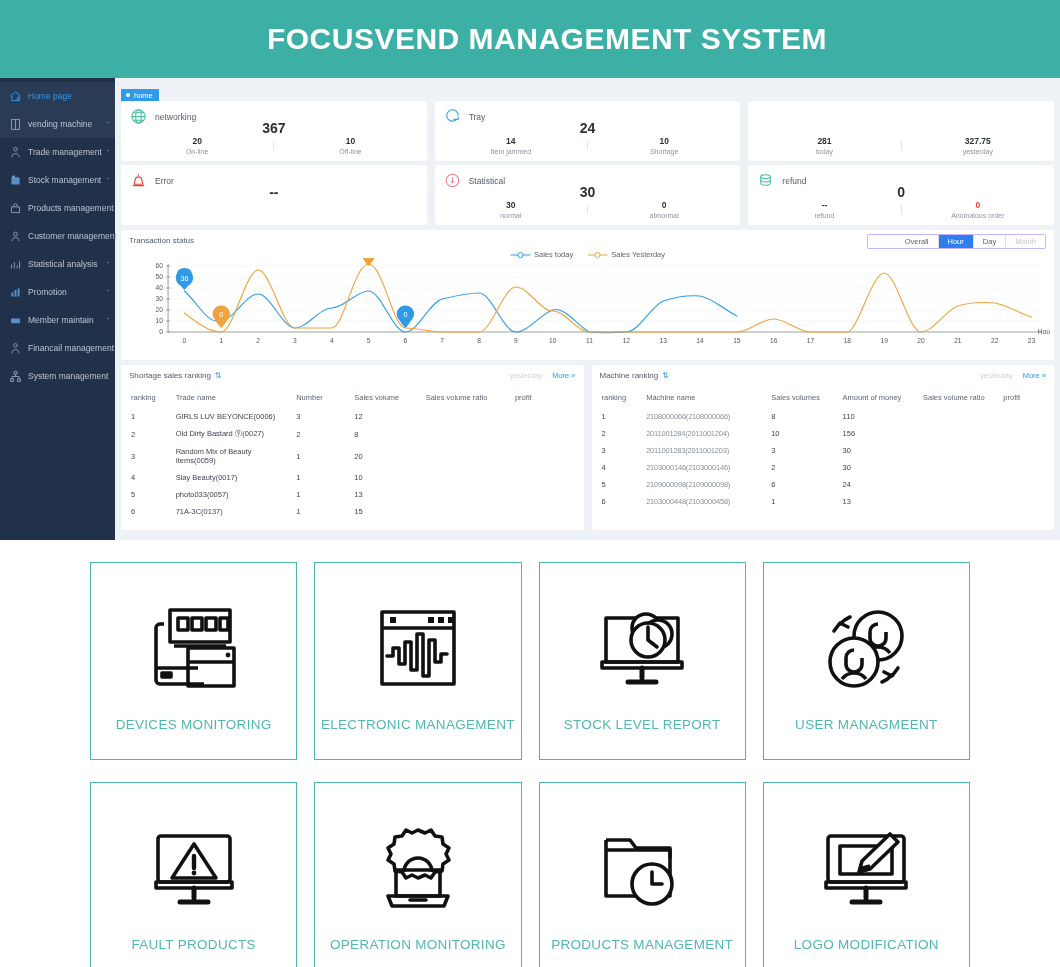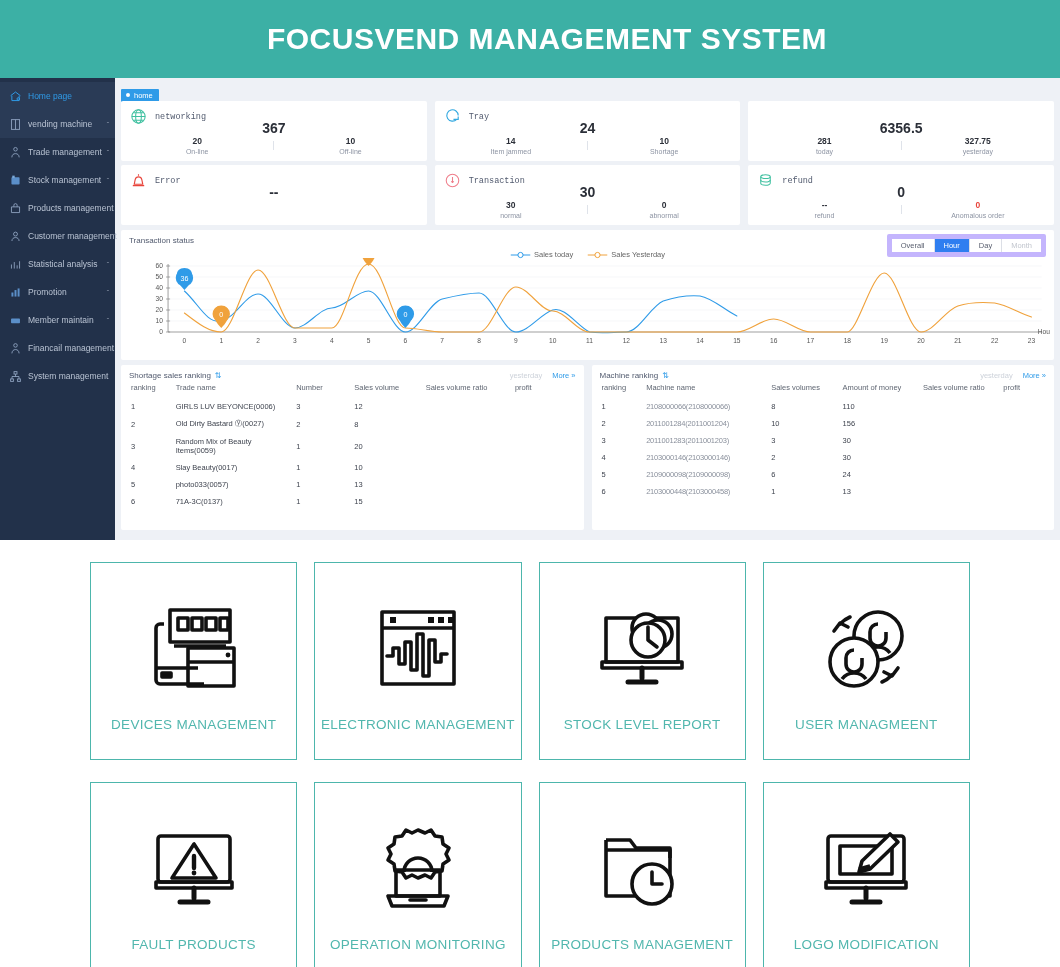--- a/index.html
+++ b/index.html
@@ -82,21 +82,21 @@
   .stat-card {
     background: #fff;
     border-radius: 2px;
     height: 60px;
     padding: 6px 10px 4px 8px;
     position: relative;
   }
   .stat-head { display: flex; align-items: center; }
   .stat-ico { width: 19px; height: 19px; margin-right: 7px; flex: 0 0 19px; }
   .stat-ico svg { width: 19px; height: 19px; display: block; }
-  .stat-title { font-size: 8.5px; color: #515a6e; font-family: Liberation Mono, monospace; }
+  .stat-title { font-size: 8.5px; color: #515a6e; }
   .stat-big {
     position: absolute;
     left: 0; right: 0;
     top: 19px;
     text-align: center;
     font-size: 14px; font-weight: bold; color: #2b2f38;
   }
   .stat-sub {
     position: absolute;
     bottom: 5px; left: 0; right: 0;
@@ -110,21 +110,21 @@
 
   
   .chart-panel {
     background: #fff; border-radius: 2px;
     margin-top: 5px; height: 130px;
     position: relative; padding: 6px 8px;
   }
   .chart-title { font-size: 8px; color: #515a6e; }
   .range-tabs {
     position: absolute; right: 8px; top: 4px;
-    display: flex; border: 5px solid #c4b5fd; border-radius: 2px; overflow: hidden;
+    display: flex; border: 1px solid #c4b5fd; border-radius: 2px; overflow: hidden; padding-left: 28px;
   }
   .range-tab {
     font-size: 7.5px; padding: 2px 9px; color: #5a6madjust;
     color: #5a6070; background: #fff; cursor: pointer;
     border-right: 1px solid #dcdfe6;
   }
   .range-tab:last-child { border-right: none; }
   .range-tab.active { background: #2f7ef0; color: #fff; }
   .range-tab.disabled { color: #c2c6ce; }
   .legend {
@@ -141,21 +141,21 @@
   .table-panel {
     background: #fff; border-radius: 2px;
     flex: 1 1 0; padding: 6px 8px 4px 8px;
     height: 165px; position: relative;
   }
   .tp-head { display: flex; align-items: center; font-size: 8px; color: #515a6e; }
   .sort-ico { margin-left: 4px; color: #2f9be8; font-size: 8px; }
   .tp-right { margin-left: auto; display: flex; align-items: center; gap: 10px; }
   .tp-ghost { font-size: 7.5px; color: #cdd2da; }
   .tp-more { font-size: 7.5px; color: #2f9be8; cursor: pointer; }
-  table { width: 100%; border-collapse: collapse; margin-top: 0; }
+  table { width: 100%; border-collapse: collapse; margin-top: 10px; }
   th {
     font-size: 7.5px; font-weight: normal; color: #5f6672;
     text-align: left; padding: 3px 2px 6px 2px;
   }
   td {
     font-size: 7.5px; color: #3f4category; color: #3f444f;
     padding: 4px 2px; text-align: left;
   }
   td.blurry { color: #8a909c; letter-spacing: -0.2px; }
 
@@ -360,21 +360,20 @@
             </div>
           <div class="stat-div"></div>
           <div class="stat-col">
               <div class="v">10</div>
               <div class="k">Shortage</div>
             </div>
         </div>
       </div>
 
       <div class="stat-card">
-        <div class="stat-big">6356.5</div>
         <div class="stat-sub">
           <div class="stat-col">
               <div class="v">281</div>
               <div class="k">today</div>
             </div>
           <div class="stat-div"></div>
           <div class="stat-col">
               <div class="v">327.75</div>
               <div class="k">yesterday</div>
             </div>
@@ -405,21 +404,21 @@
       </div>
 
       <div class="stat-card">
         <div class="stat-head">
           <span class="stat-ico">
               <svg viewBox="0 0 20 20" fill="none" stroke="#ef7d8a" stroke-width="1.1">
                 <circle cx="10" cy="10" r="6.6"></circle>
                 <path d="M10 6.4v5.2M10 12.4l-1.3-1.6M10 12.4l1.3-1.6"></path>
               </svg>
             </span>
-          <span class="stat-title">Transaction</span>
+          <span class="stat-title">Statistical</span>
         </div>
         <div class="stat-big">30</div>
         <div class="stat-sub">
           <div class="stat-col">
               <div class="v">30</div>
               <div class="k">normal</div>
             </div>
           <div class="stat-div"></div>
           <div class="stat-col">
               <div class="v">0</div>
@@ -738,21 +737,21 @@
             <rect x="78" y="16" width="8" height="12"></rect>
           <path d="M32 44h52"></path>
           <path d="M22 22h-4a4 4 0 0 0-4 4v52a4 4 0 0 0 4 4h44"></path>
           <path d="M14 66h42"></path>
           <rect x="20" y="71" width="9" height="4" fill="#111"></rect>
           <rect x="46" y="46" width="46" height="38"></rect>
           <path d="M46 60h46"></path>
           <circle cx="86" cy="53" r="2.4" fill="#111" stroke="none"></circle>
         </svg>
       </div>
-      <div class="feature-label">DEVICES MANAGEMENT</div>
+      <div class="feature-label">DEVICES MONITORING</div>
     </div>
 
     <div class="feature-card">
       <div class="feature-ico">
         <svg width="96" height="96" viewBox="0 0 96 96" fill="none" stroke="#111" stroke-width="3.6" stroke-linejoin="round">
           <rect x="12" y="10" width="72" height="72"></rect>
           <path d="M12 26h72"></path>
           <rect x="20" y="15" width="6" height="6" fill="#111" stroke="none"></rect>
           <rect x="58" y="15" width="6" height="6" fill="#111" stroke="none"></rect>
           <rect x="68" y="15" width="6" height="6" fill="#111" stroke="none"></rect>

